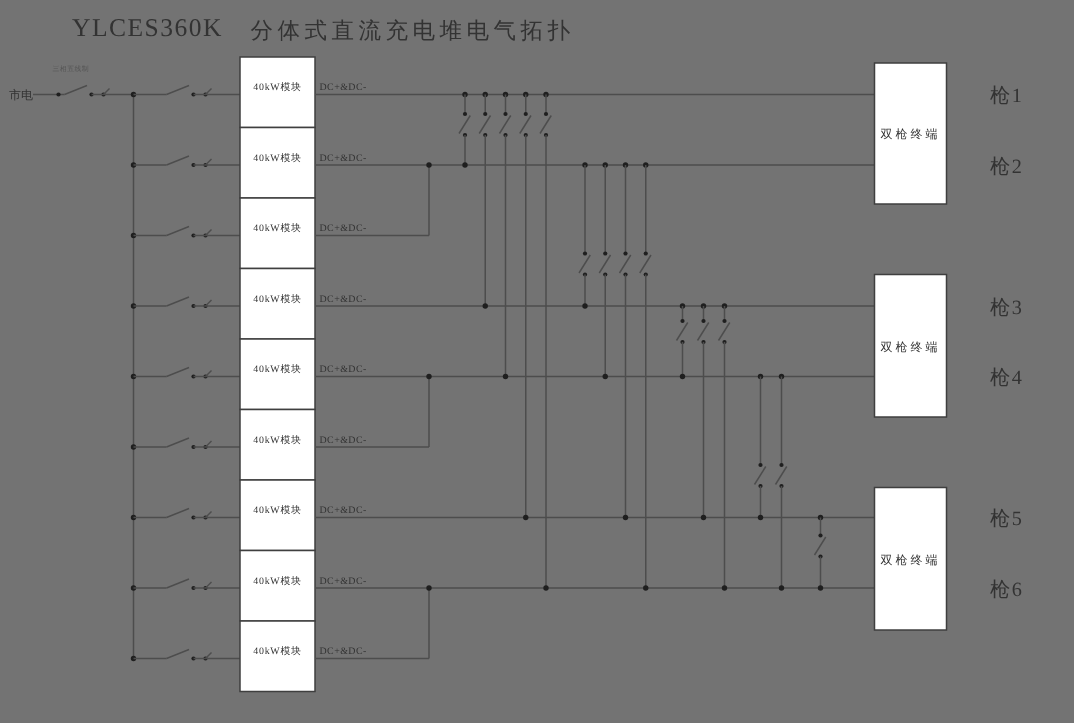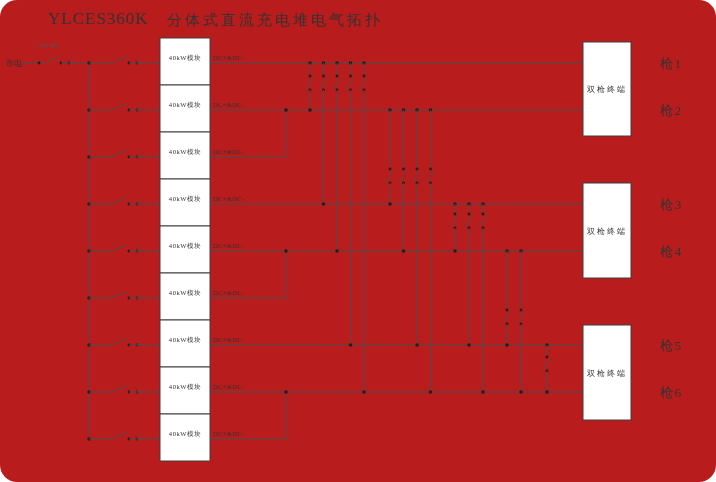--- a/index.html
+++ b/index.html
@@ -1,17 +1,17 @@
 <!DOCTYPE html>
 <html><head>
 <meta charset="utf-8">
 <style>
   html,body{margin:0;padding:0;background:#ffffff;}
-  .canvas{position:relative;width:716px;height:482px;background:#b91c1c;overflow:hidden;
-          font-family:"Liberation Serif","DejaVu Serif",serif;border-radius:17px;}
+  .canvas{position:relative;width:716px;height:482px;background:#737373;overflow:hidden;
+          font-family:"Liberation Serif","DejaVu Serif",serif;}
   svg{position:absolute;left:0;top:0;}
   .ln{stroke:#4d4d4d;stroke-width:1;fill:none;}
   .bx{stroke:#3f3f3f;stroke-width:1;fill:#ffffff;}
   .dt{fill:#1f1f1f;stroke:none;}
   .tx{fill:#333333;font-family:"Liberation Serif","DejaVu Serif",serif;}
   .t-model{font-size:17px;letter-spacing:1px;}
   .t-title{font-size:15px;letter-spacing:3px;}
   .t-mains{font-size:8px;}
   .t-wiring{font-size:4.6px;letter-spacing:0.3px;fill:#555555;}
   .t-mod{font-size:6.6px;letter-spacing:0.5px;}

